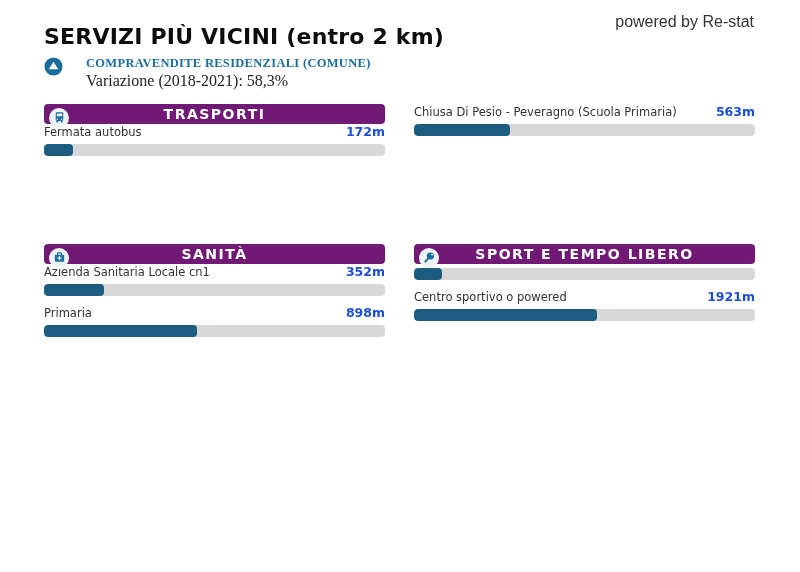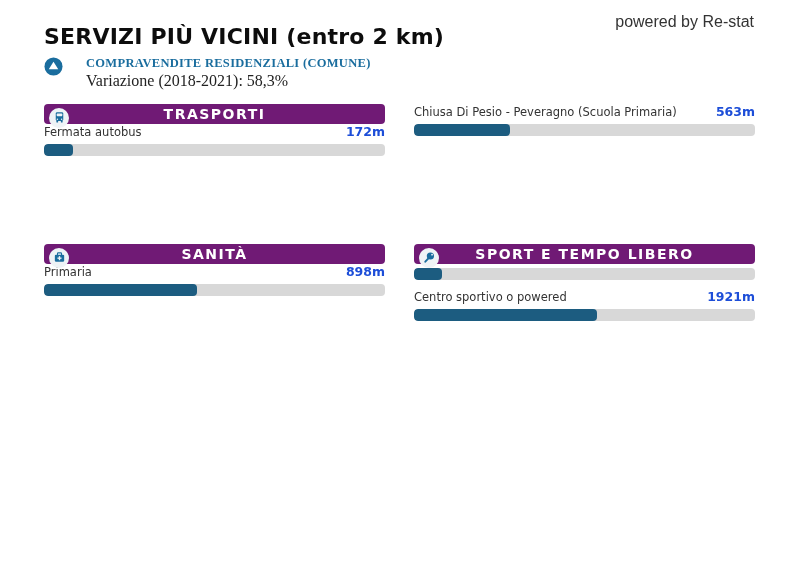--- a/index.html
+++ b/index.html
@@ -114,20 +114,29 @@
           <rect x="7.3" y="3.8" width="5.4" height="3.4" rx="1" fill="none" stroke="#1a6d9e" stroke-width="1.4"></rect>
           <rect x="3.8" y="6.2" width="12.4" height="9.4" rx="1.6" fill="#1a6d9e"></rect>
           <rect x="9.1" y="8.2" width="1.8" height="5.4" fill="#eef3f6"></rect>
           <rect x="7.3" y="10" width="5.4" height="1.8" fill="#eef3f6"></rect>
         </svg>
       </span>
       <span class="card-title">SANITÀ</span>
     </div>
     <div class="item">
       <div class="row-label">
+        <span class="svc-label">Azienda Sanitaria Locale cn1</span>
+        <span class="svc-value">352m</span>
+      </div>
+      <div class="bar-track">
+        <div class="bar-fill" style="width: 17.6%;"></div>
+      </div>
+    </div>
+    <div class="item">
+      <div class="row-label">
         <span class="svc-label">Primaria</span>
         <span class="svc-value">898m</span>
       </div>
       <div class="bar-track">
         <div class="bar-fill" style="width: 44.9%;"></div>
       </div>
     </div>
   </div>
 
   <div class="card c4">

